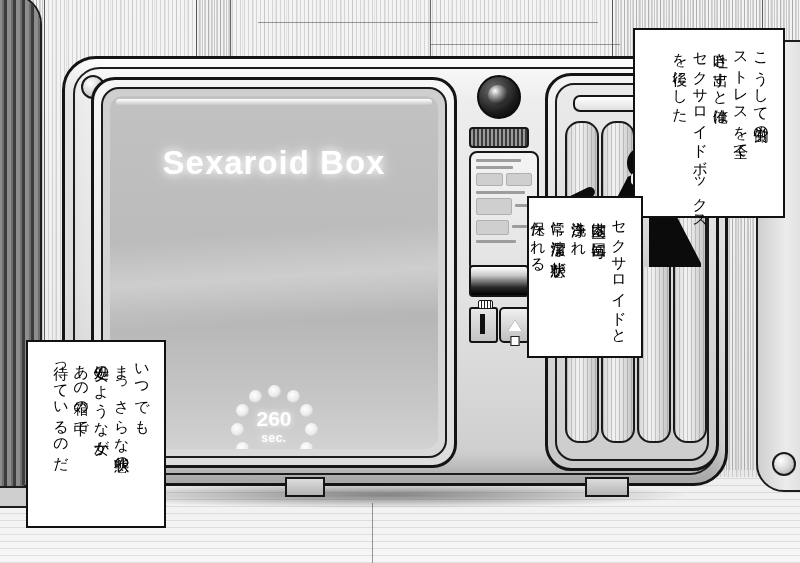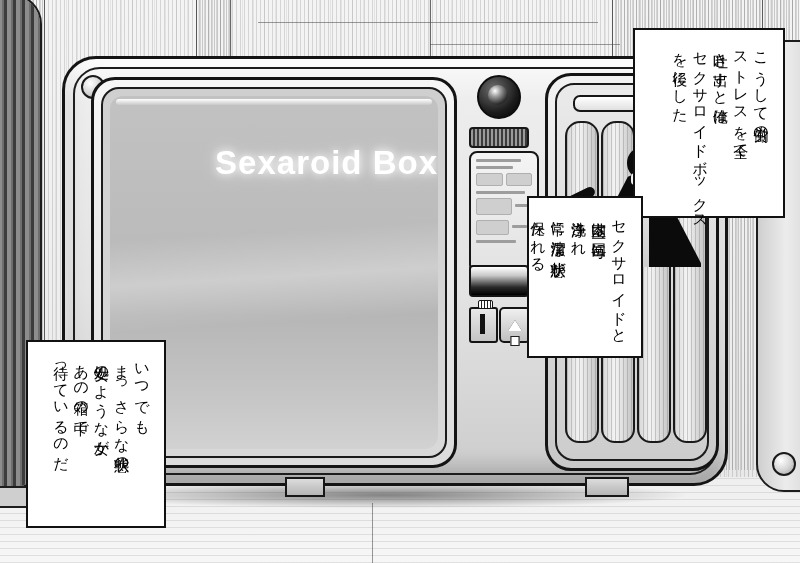--- a/index.html
+++ b/index.html
@@ -53,21 +53,21 @@
   .bezel2{position:absolute;inset:7px;border:2px solid #1b1b1b;border-radius:18px;
           background:linear-gradient(180deg,#cfcfcf,#d9d9d9);}
   .screen{position:absolute;inset:7px;border-radius:13px;overflow:hidden;
           background:linear-gradient(180deg,#c2c2c2 0%,#bcbcbc 36%,#b6b6b6 62%,#c6c6c6 86%,#d2d2d2 100%);}
   .screen-sheen{position:absolute;left:-10%;top:38%;width:130%;height:26%;
         transform:rotate(-3.5deg);
         background:linear-gradient(180deg,rgba(255,255,255,0),rgba(255,255,255,.30),rgba(255,255,255,0));}
   .screen-topline{position:absolute;left:6px;right:6px;top:3px;height:6px;border-radius:4px;
         background:linear-gradient(180deg,#ffffff,rgba(255,255,255,.1));}
 
-  .title{position:absolute;left:0;right:0;top:48px;text-align:right;
+  .title{position:absolute;left:0;right:0;top:48px;text-align:center;
         color:#fff;font-size:33px;font-weight:bold;letter-spacing:1px;
         text-shadow:0 0 9px rgba(255,255,255,.95),0 0 18px rgba(255,255,255,.6);}
 
   .status-box{position:absolute;left:50%;transform:translateX(-50%);top:163px;
         width:228px;height:78px;border:3px solid #ffffff;border-radius:5px;
         box-shadow:0 0 10px rgba(255,255,255,.9),inset 0 0 8px rgba(255,255,255,.55);
         display:flex;align-items:center;justify-content:center;}
   .status-box-in{width:208px;height:58px;border:2px solid rgba(255,255,255,.85);
         display:flex;align-items:center;justify-content:center;}
   .status-text{color:#ffffff;font-size:47px;font-weight:bold;letter-spacing:2px;line-height:1;
@@ -187,20 +187,34 @@
 
     <div class="bezel">
       <div class="bezel2">
         <div class="screen">
           <div class="screen-topline"></div>
           <div class="screen-sheen"></div>
 
           <div class="title">Sexaroid Box</div>
 
 
+          <div class="timer">
+            <div class="tdot" style="left:40px;top:1px;"></div>
+            <div class="tdot" style="left:59px;top:6px;"></div>
+            <div class="tdot" style="left:72px;top:20px;"></div>
+            <div class="tdot" style="left:77px;top:39px;"></div>
+            <div class="tdot" style="left:72px;top:58px;"></div>
+
+            <div class="tdot" style="left:8px;top:58px;"></div>
+            <div class="tdot" style="left:3px;top:39px;"></div>
+            <div class="tdot" style="left:8px;top:20px;"></div>
+            <div class="tdot" style="left:21px;top:6px;"></div>
+            <div class="tnum">260</div>
+            <div class="tunit">sec.</div>
+          </div>
         </div>
       </div>
     </div>
 
     <div class="ctrl">
       <div class="knob"></div>
       <div class="grille"></div>
 
       <div class="lcd">
         <div class="lcd-ln" style="width:80%;"></div>

